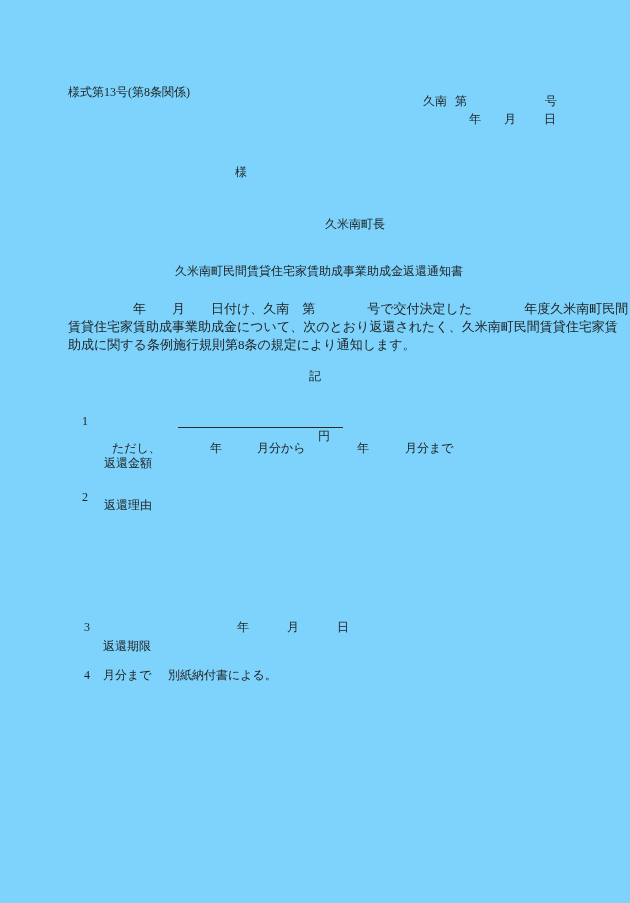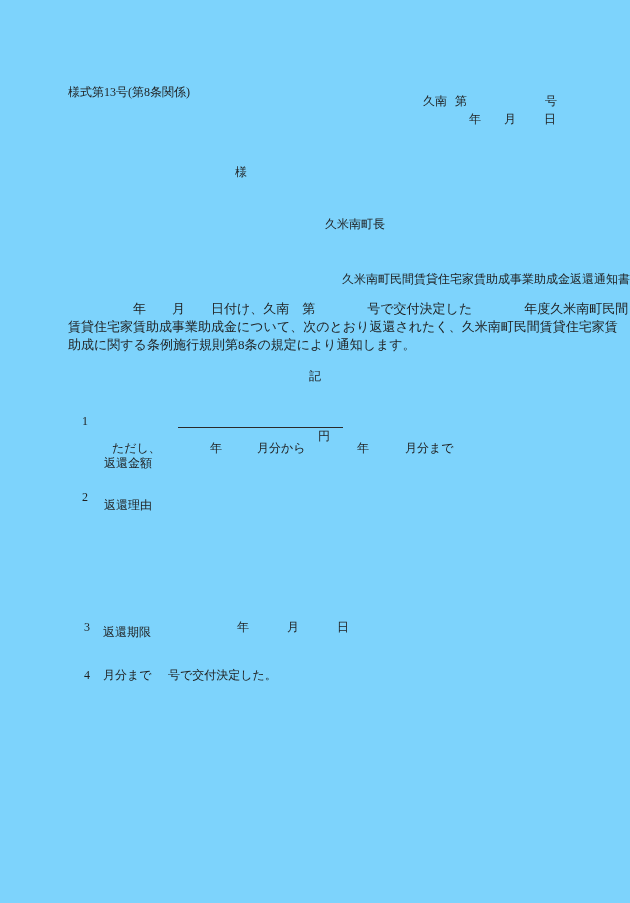--- a/index.html
+++ b/index.html
@@ -18,23 +18,22 @@
   }
   .tok {
     position: absolute;
     font-size: 12px;
     line-height: 16px;
     white-space: pre;
   }
   .doc-title {
     left: 0;
     width: 630px;
-    text-align: right;
+    text-align: center;
     text-indent: 8px;
-    margin-top: 8px;
   }
   .body-block {
     position: absolute;
     left: 68px;
     top: 300px;
     width: 505px;
   }
   .body-line {
     font-size: 13px;
     line-height: 18px;
@@ -94,22 +93,22 @@
   <div class="tok" style="left:112px; top:440px;">ただし、</div>
   <div class="tok" style="left:210px; top:440px;">年</div>
   <div class="tok" style="left:257px; top:440px;">月分から</div>
   <div class="tok" style="left:357px; top:440px;">年</div>
   <div class="tok" style="left:405px; top:440px;">月分まで</div>
 
   <div class="tok" style="left:82px; top:489px;">2</div>
   <div class="tok" style="left:104px; top:489px;margin-top:8px;">返還理由</div>
 
   <div class="tok" style="left:84px; top:619px;">3</div>
-  <div class="tok" style="left:103px; top:624px;">返還期限</div>
+  <div class="tok" style="left:103px; top:638px;">返還期限</div>
   <div class="tok" style="left:237px; top:619px;">年</div>
   <div class="tok" style="left:287px; top:619px;">月</div>
   <div class="tok" style="left:337px; top:619px;">日</div>
 
   <div class="tok" style="left:84px; top:667px;">4</div>
   <div class="tok" style="left:103px; top:667px;">月分まで</div>
-  <div class="tok" style="left:168px; top:667px;">号で交付決定した。</div>
+  <div class="tok" style="left:168px; top:667px;">別紙納付書による。</div>
 
 </div>
 
 </body></html>

